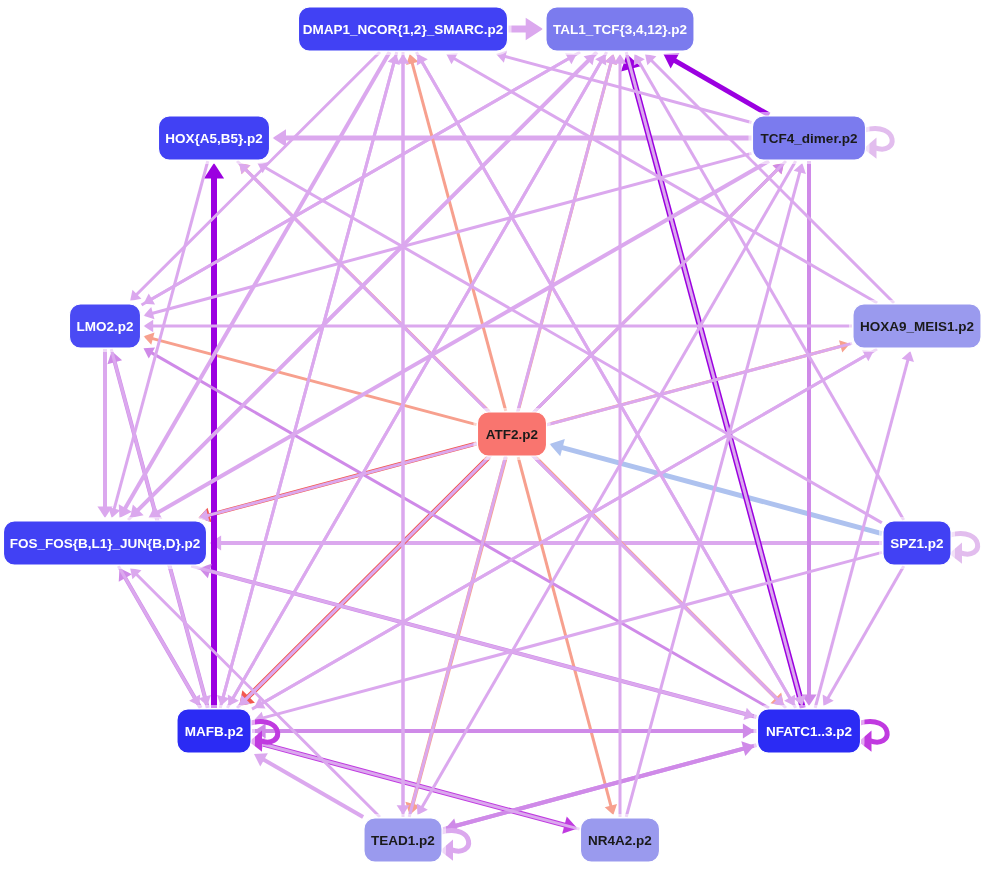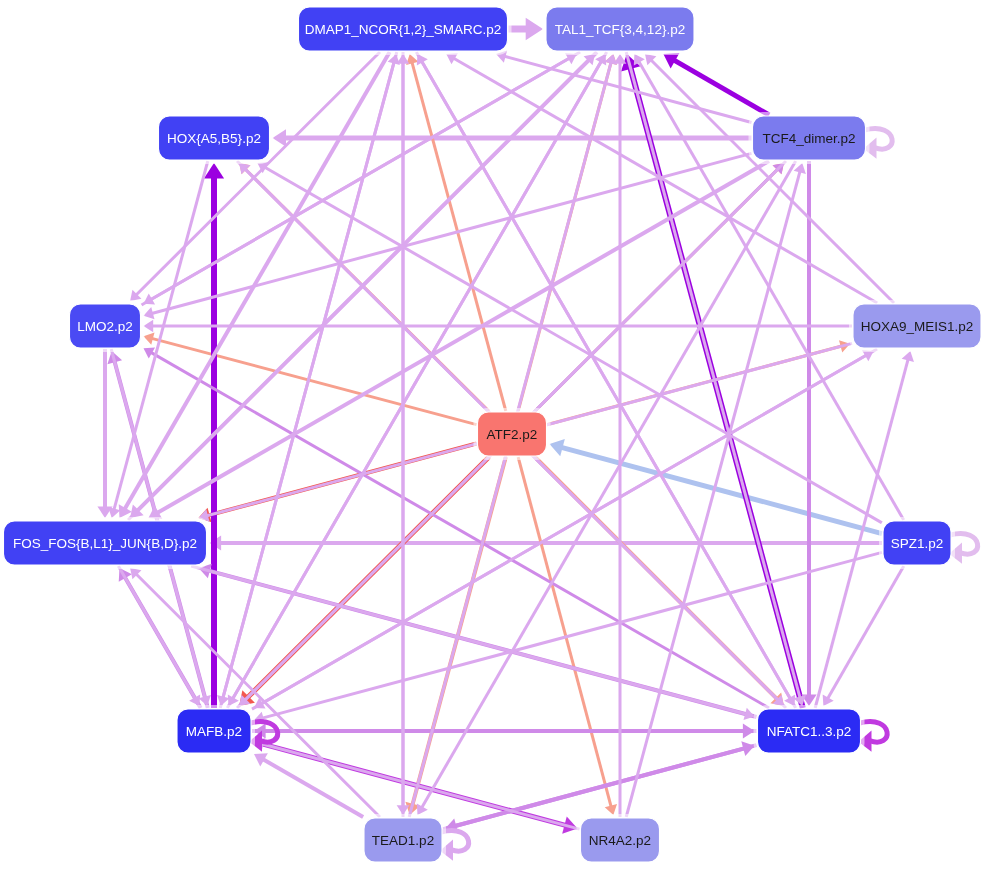--- a/index.html
+++ b/index.html
@@ -1,17 +1,17 @@
 <!DOCTYPE html>
 <html><head>
 <meta charset="utf-8">
 <style>
   html,body{margin:0;padding:0;background:#ffffff;}
   body{width:989px;height:871px;overflow:hidden;font-family:"Liberation Sans",sans-serif;}
-  #canvas{position:relative;width:805px;height:871px;background:#ffffff;}
+  #canvas{position:relative;width:805px;height:871px;background:#ffffff;font-weight:bold;}
   svg#net{position:absolute;left:0;top:0;width:989px;height:871px;}
   .node-label{font-family:"Liberation Sans",sans-serif;font-size:13.5px;dominant-baseline:middle;text-anchor:middle;}
   .nodebox{stroke-width:1.1px;}
   .nodehalo{fill:#ffffff;opacity:.55;}
 </style>
 </head>
 <body>
 
 <div id="canvas">
   <svg id="net" viewBox="0 0 989 871" xmlns="http://www.w3.org/2000/svg">

